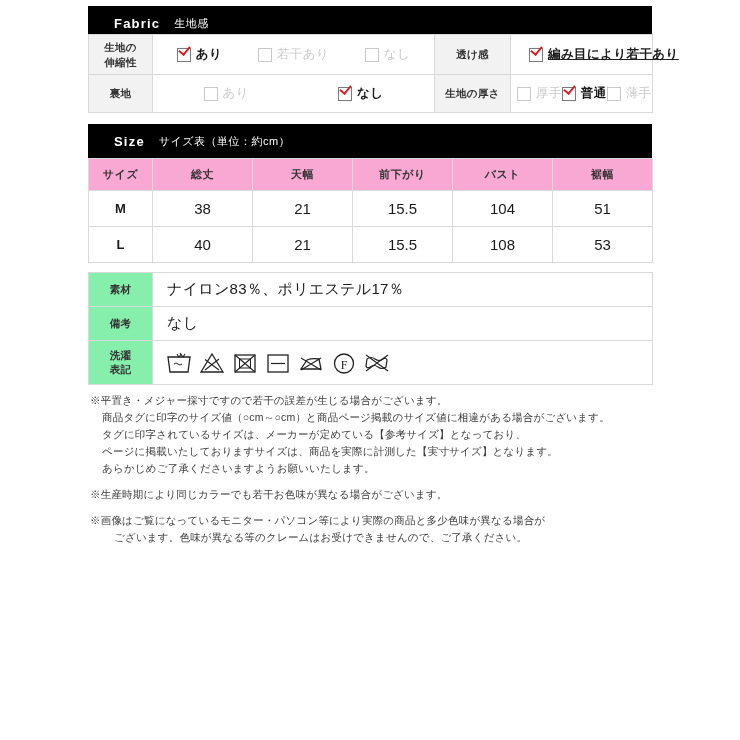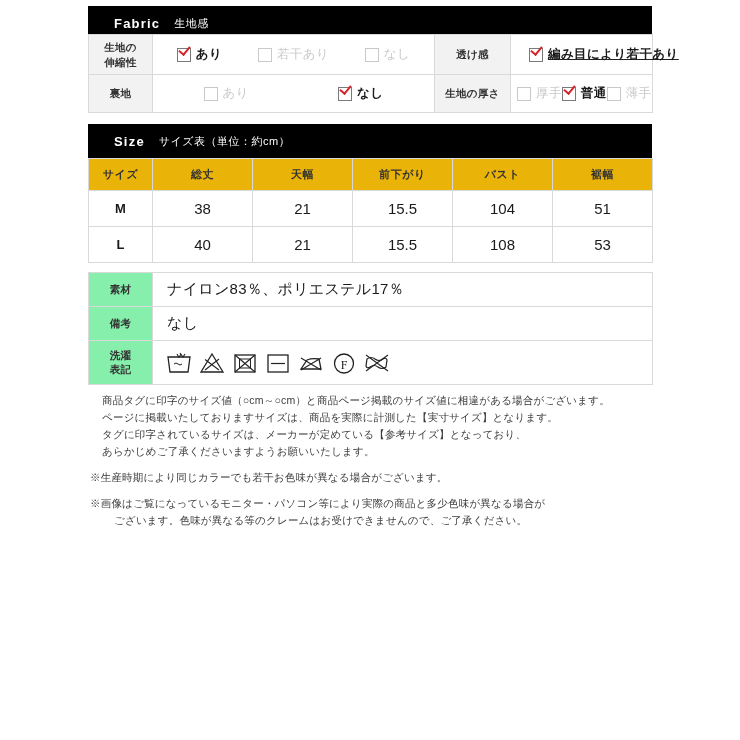--- a/index.html
+++ b/index.html
@@ -115,21 +115,21 @@
     width: 564px;
     border-collapse: collapse;
     table-layout: fixed;
   }
   .size-tbl th, .size-tbl td {
     border: 1px solid #d9d9d9;
     box-sizing: border-box;
     text-align: center;
   }
   .size-tbl th {
-    background: #eab308;
+    background: #f9a8d4;
     font-size: 11px;
     height: 32px;
     font-weight: bold;
     letter-spacing: 0.6px;
     color: #333;
   }
   .size-tbl td {
     height: 36px;
     font-size: 15px;
     color: #1a1a1a;
@@ -387,22 +387,23 @@
                 <path d="M2 4 L24 20 M2 20 L24 4" stroke="#222" stroke-width="1.1"></path>
               </svg>
             </span>
           </div>
         </td>
       </tr>
     </tbody>
   </table>
 
   <div class="notes" style="top:392px;">
+    <p>※平置き・メジャー採寸ですので若干の誤差が生じる場合がございます。</p>
     <p class="ind">商品タグに印字のサイズ値（○cm～○cm）と商品ページ掲載のサイズ値に相違がある場合がございます。</p>
+    <p class="ind">タグに印字されているサイズは、メーカーが定めている【参考サイズ】となっており、</p>
     <p class="ind">ページに掲載いたしておりますサイズは、商品を実際に計測した【実寸サイズ】となります。</p>
-    <p class="ind">タグに印字されているサイズは、メーカーが定めている【参考サイズ】となっており、</p>
     <p class="ind">あらかじめご了承くださいますようお願いいたします。</p>
     <p class="blk">※生産時期により同じカラーでも若干お色味が異なる場合がございます。</p>
     <p class="blk">※画像はご覧になっているモニター・パソコン等により実際の商品と多少色味が異なる場合が</p>
     <p style="padding-left:24px;">ございます。色味が異なる等のクレームはお受けできませんので、ご了承ください。</p>
   </div>
 
 </div>
 
 </body></html>

